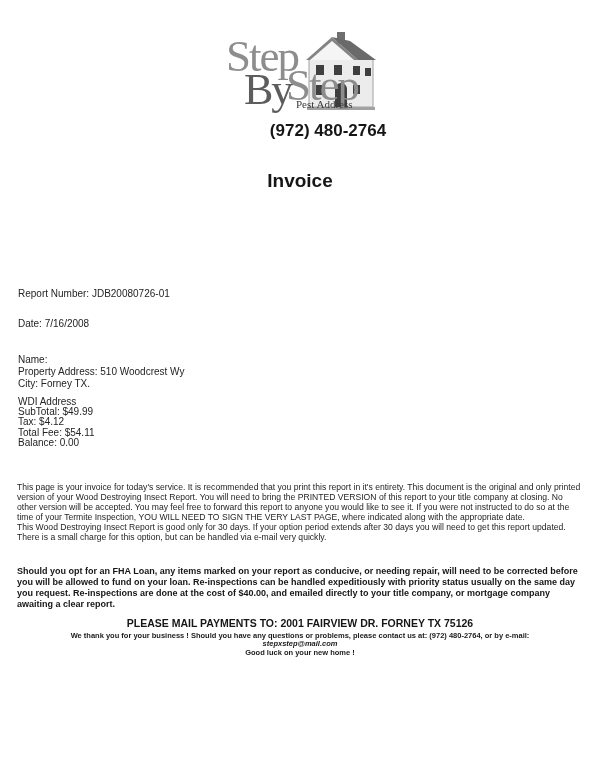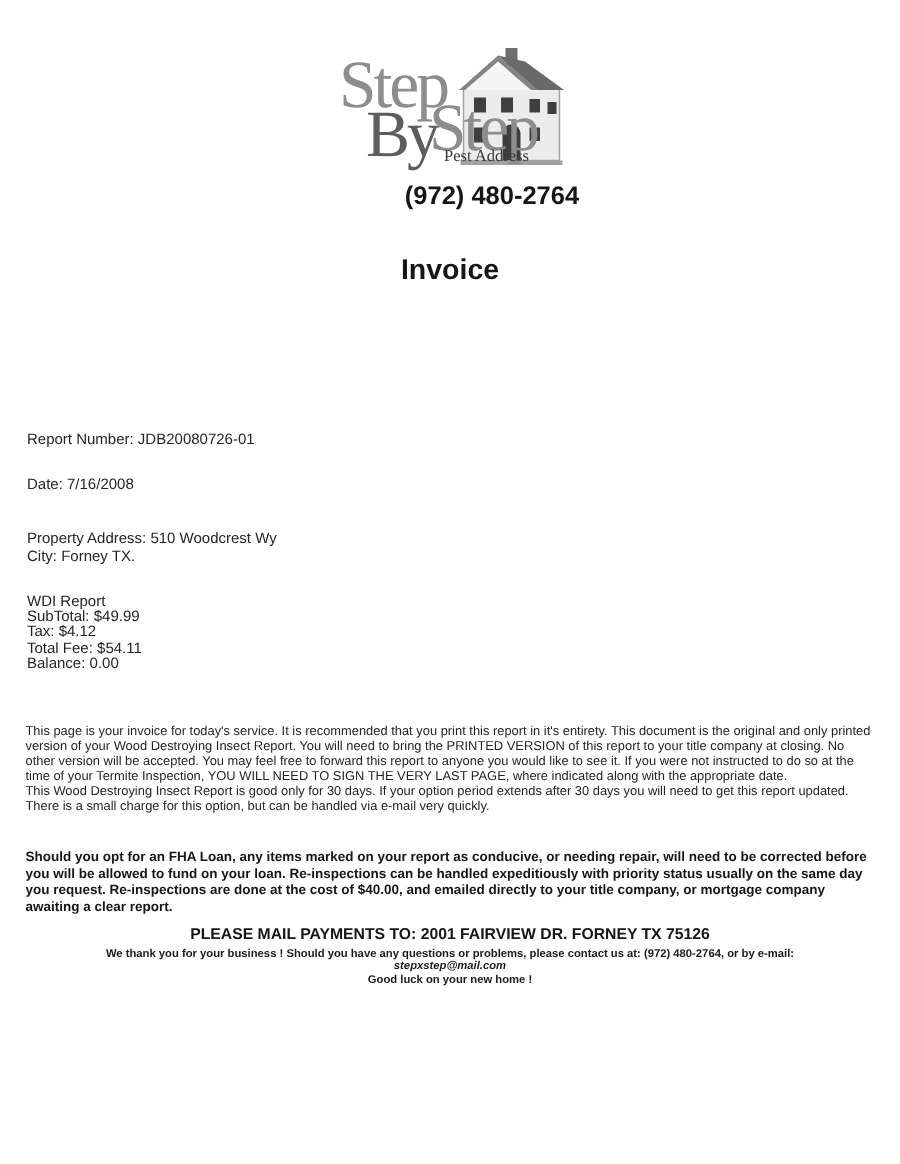--- a/index.html
+++ b/index.html
@@ -198,26 +198,27 @@
   </div>
 
   <div class="phone">(972) 480-2764</div>
 
   <div class="doc-title">Invoice</div>
 
   <div class="meta-line report-number">Report Number: JDB20080726-01</div>
   <div class="meta-line invoice-date">Date: 7/16/2008</div>
 
   <div class="customer-block">
+    <div>Name:</div>
     <div>Property Address: 510 Woodcrest Wy</div>
     <div>City: Forney TX.</div>
   </div>
 
   <div class="charges-block">
-    <div>WDI Report</div>
+    <div>WDI Address</div>
     <div>SubTotal: $49.99</div>
     <div>Tax: $4.12</div>
     <div>Total Fee: $54.11</div>
     <div>Balance: 0.00</div>
   </div>
 
   <div class="body-text">
     <p>This page is your invoice for today's service. It is recommended that you print this report in it's entirety. This document is the original and only printed version of your Wood Destroying Insect Report. You will need to bring the PRINTED VERSION of this report to your title company at closing. No other version will be accepted. You may feel free to forward this report to anyone you would like to see it. If you were not instructed to do so at the time of your Termite Inspection, YOU WILL NEED TO SIGN THE VERY LAST PAGE, where indicated along with the appropriate date.</p>
     <p>This Wood Destroying Insect Report is good only for 30 days. If your option period extends after 30 days you will need to get this report updated. There is a small charge for this option, but can be handled via e-mail very quickly.</p>
   </div>

